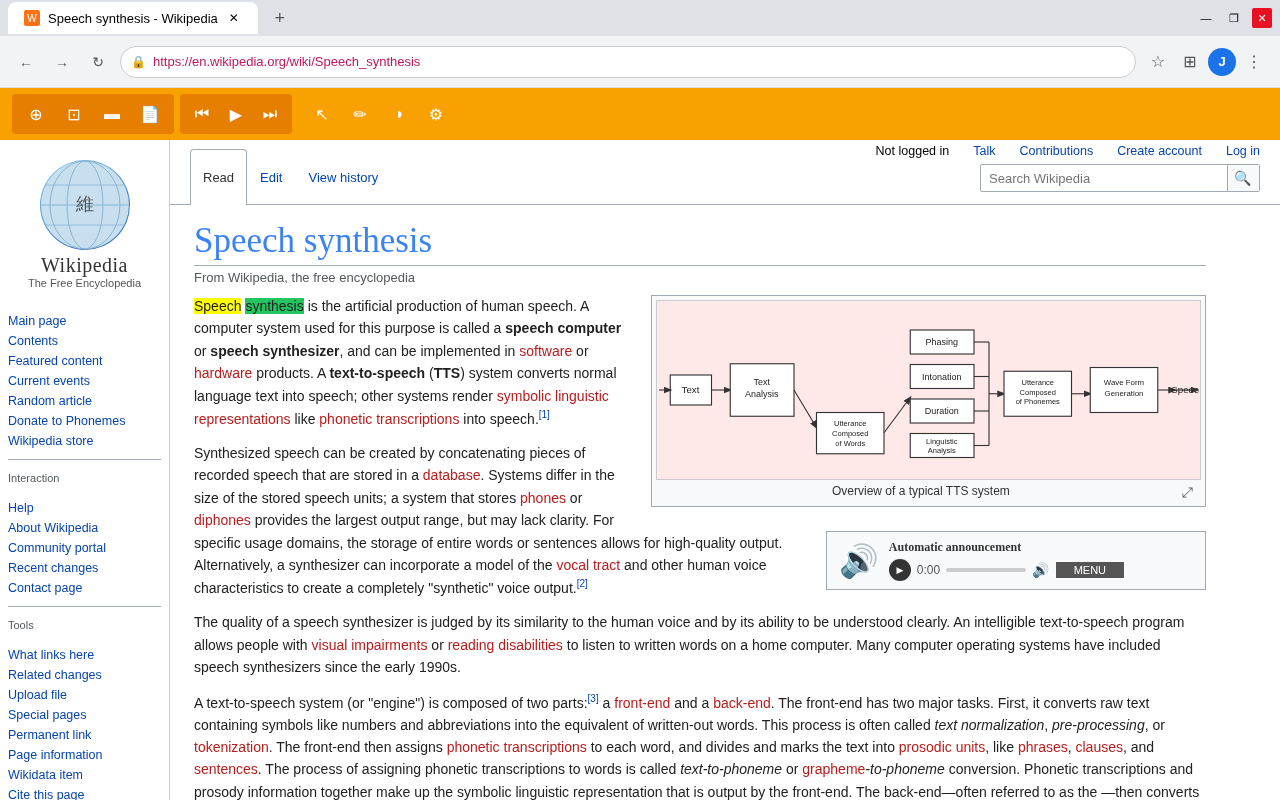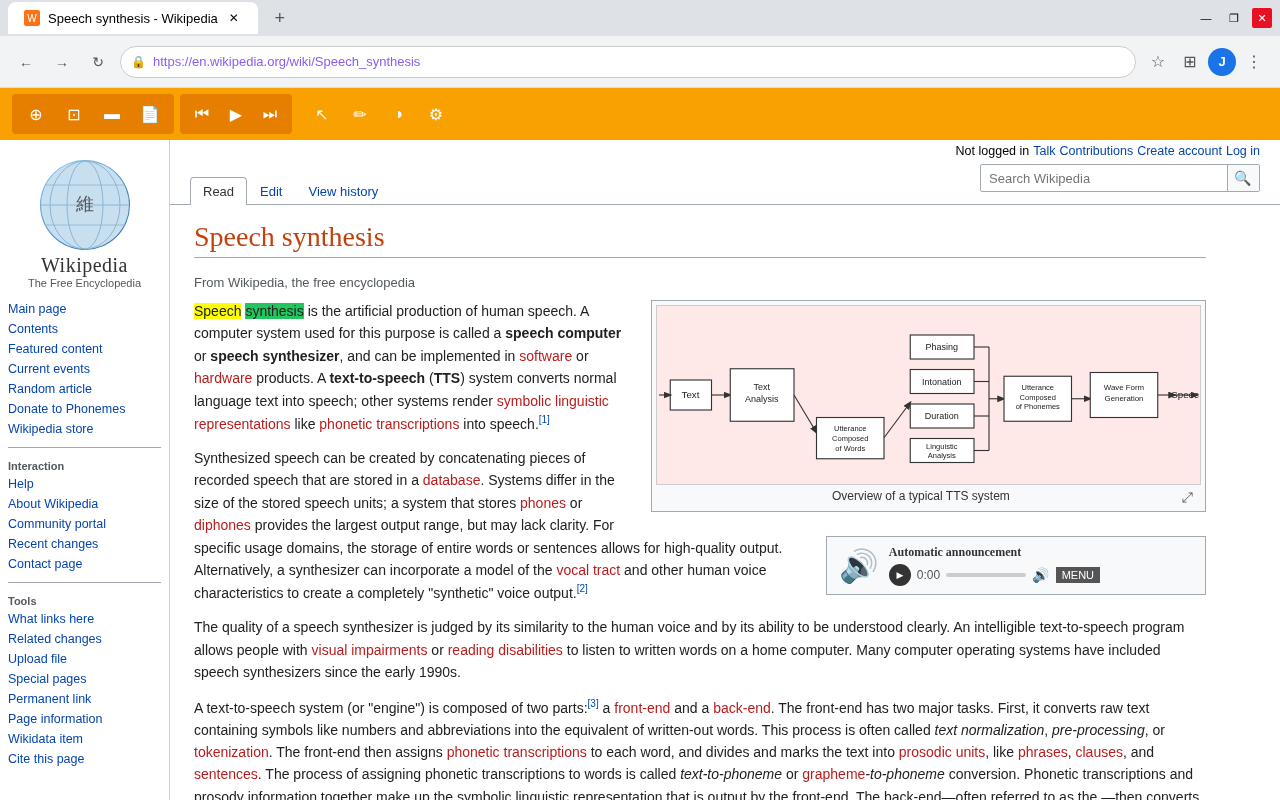--- a/index.html
+++ b/index.html
@@ -92,21 +92,21 @@
       font-size: 13px;
       background: #fff;
       display: flex;
       align-items: center;
       position: relative;
     }
     .address-bar-lock {
       position: absolute; left: 10px;
       font-size: 12px; color: #555;
     }
-    .address-text { font-size: 13px; color: #8b5cf6; }
+    .address-text { font-size: 13px; color: #be185d; }
     .toolbar-actions {
       display: flex; gap: 4px;
     }
     .toolbar-icon-btn {
       width: 28px; height: 28px;
       border-radius: 50%;
       display: flex; align-items: center; justify-content: center;
       font-size: 16px;
       cursor: pointer;
       color: #555;
@@ -193,62 +193,62 @@
     .wiki-logo-text {
       font-family: 'Linux Libertine', Georgia, serif;
       font-size: 20px;
       color: #333;
       letter-spacing: 0.5px;
     }
     .wiki-logo-subtext {
       font-size: 11px;
       color: #555;
     }
-    .sidebar-nav-section { }
+    .sidebar-nav-section { margin-top: 12px; }
     .sidebar-section-label {
       font-size: 11px;
       color: #54595d;
-      font-weight: bold;
+      font-weight: normal;
       padding: 4px 0 2px 0;
     }
     .sidebar-link {
       display: block;
       font-size: 12.5px;
       color: #0645ad;
       padding: 3px 0;
       cursor: pointer;
       text-decoration: none;
     }
     .sidebar-divider {
       border: none;
       border-top: 1px solid #a2a9b1;
       margin: 8px 0;
     }
     .wiki-user-links {
       margin-left: auto;
       display: flex;
       align-items: center;
-      gap: 4px;
+      gap: 24px;
       font-size: 12.5px;
       padding-bottom: 6px;
     }
     .wiki-user-links a {
       color: #0645ad;
       cursor: pointer;
       text-decoration: none;
     }
 
     
     .wiki-tabs {
       display: flex;
       align-items: flex-end;
       gap: 0;
     }
     .wiki-tab {
-      padding: 6px 12px;
+      padding: 20px 12px;
       font-size: 13px;
       cursor: pointer;
       color: #0645ad;
       border: 1px solid transparent;
       border-bottom: none;
       border-radius: 4px 4px 0 0;
       position: relative;
       bottom: -1px;
     }
     .wiki-tab.active {
@@ -290,26 +290,26 @@
 
     
     .wiki-main {
       flex: 1;
       padding: 16px 24px;
       max-width: 1060px;
       overflow-y: auto;
     }
     .wiki-page-title {
       font-family: 'Linux Libertine', Georgia, serif;
-      font-size: 28px;
+      font-size: 35px;
       font-weight: normal;
-      color: #c2410c;
+      color: #3b82f6;
       border-bottom: 1px solid #a2a9b1;
       padding-bottom: 4px;
-      margin-bottom: 17px;
+      margin-bottom: 4px;
     }
     .wiki-from-line {
       font-size: 13px;
       color: #54595d;
       margin-bottom: 10px;
     }
     .wiki-hatnote {
       padding: 4px 0 8px 20px;
       font-size: 13px;
       font-style: italic;
@@ -591,21 +591,21 @@
 
         <div style="float:right; clear:right; width:380px; margin: 8px 0 16px 20px; border:1px solid #a2a9b1; background:#f8f9fa; padding:8px 12px; display:flex; align-items:center; gap:10px;">
           <div style="font-size:32px; color:#888;">🔊</div>
           <div style="flex:1;">
             <div style="font-size:12px; font-weight:bold; color:#333; margin-bottom:4px;font-family:Liberation Serif, serif;">Automatic announcement</div>
             <div style="display:flex; align-items:center; gap:6px;">
               <button style="width:22px;height:22px;border-radius:50%;background:#333;color:white;border:none;display:flex;align-items:center;justify-content:center;font-size:9px;cursor:pointer;">▶</button>
               <span style="font-size:12px;color:#555;">0:00</span>
               <div style="width:80px;height:4px;background:#ccc;border-radius:2px;"></div>
               <span style="font-size:14px;cursor:pointer;">🔊</span>
-              <button style="font-size:11px;background:#555;color:white;border:none;padding:2px 6px;cursor:pointer;">MENU</button>
+              <button style="font-size:11px;background:#555;color:white;border:none;padding:2px 18px;cursor:pointer;">MENU</button>
             </div>
           </div>
         </div>
 
         <p>
           <span style="background:#ffff00;">Speech</span>
           <span style="background:#22c55e;"> synthesis</span>
           <span> is the artificial production of human speech. A computer system used for this purpose is called a <strong>speech computer</strong> or <strong>speech synthesizer</strong>, and can be implemented in <a>software</a> or <a>hardware</a> products. A <strong>text-to-speech</strong> (<strong>TTS</strong>) system converts normal language text into speech; other systems render <a>symbolic linguistic representations</a> like <a>phonetic transcriptions</a> into speech.<sup class="wiki-ref">[1]</sup></span>
         </p>
 

